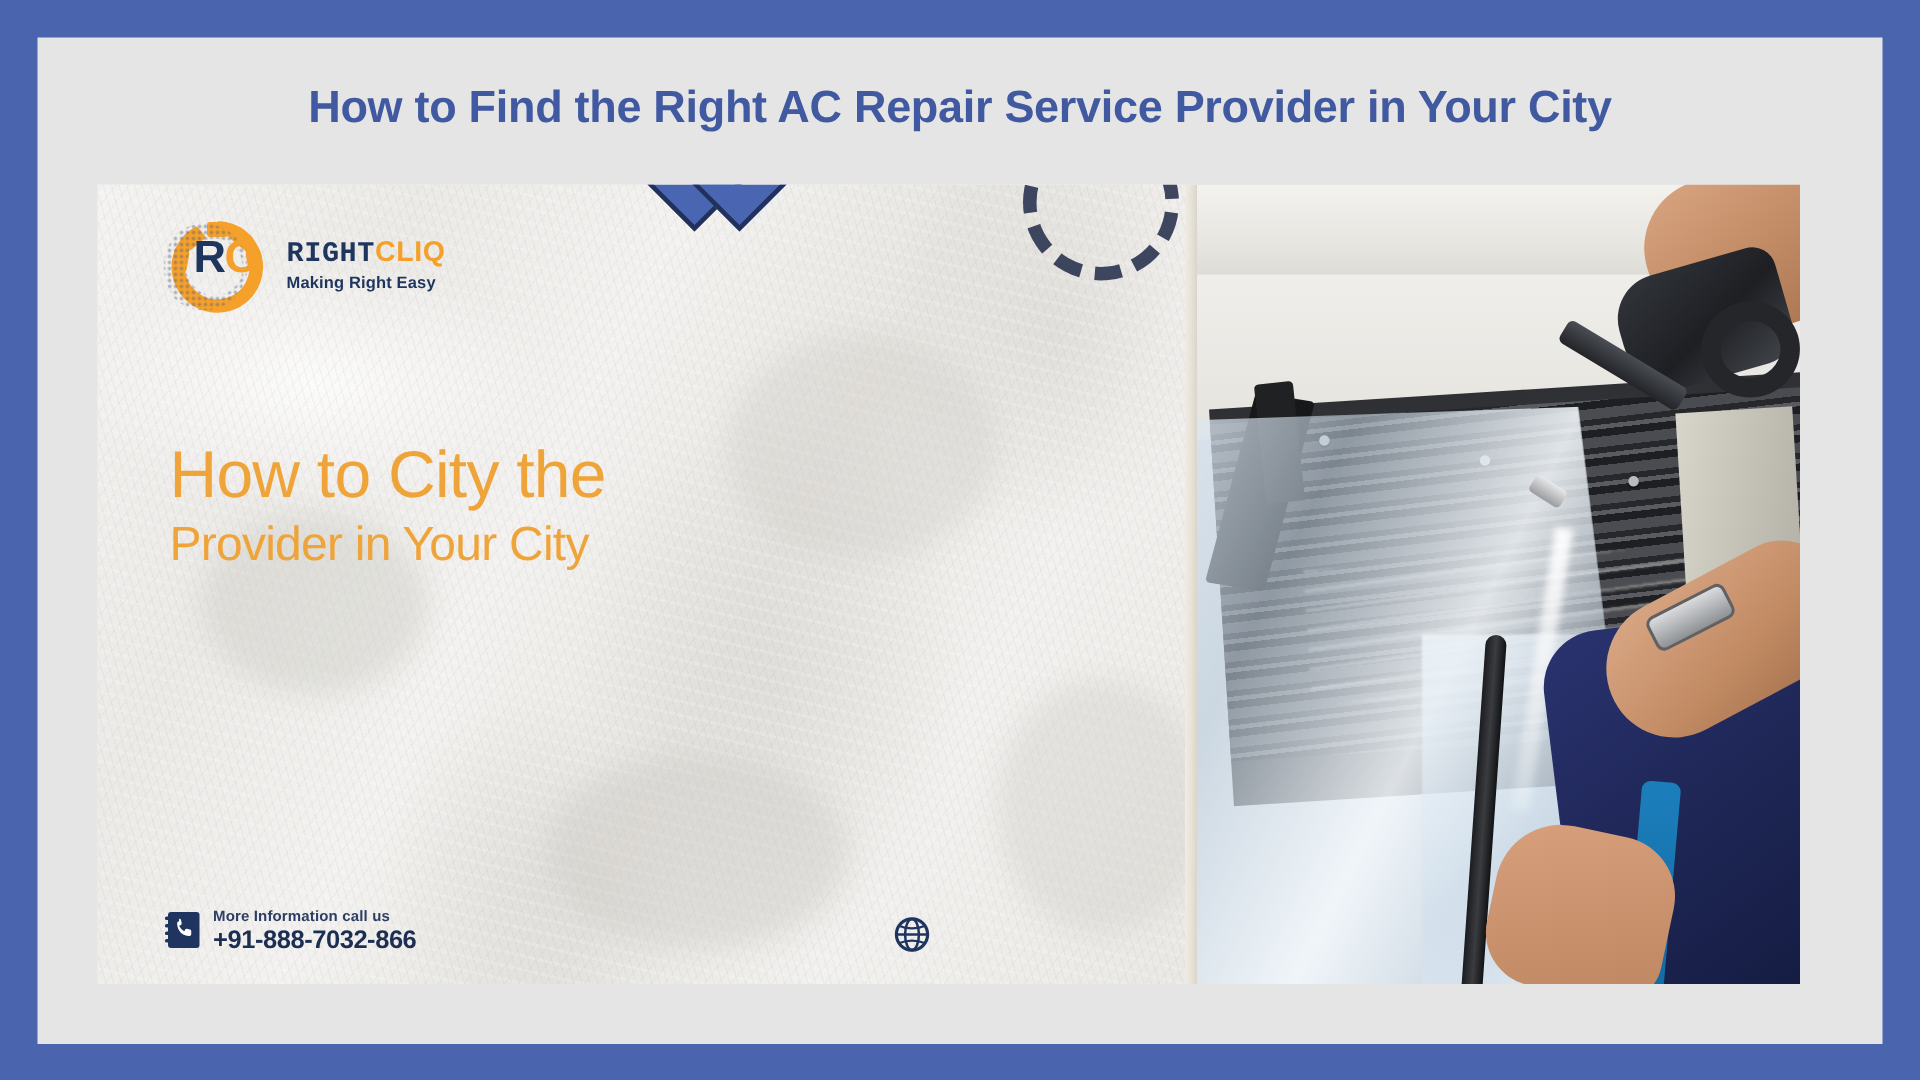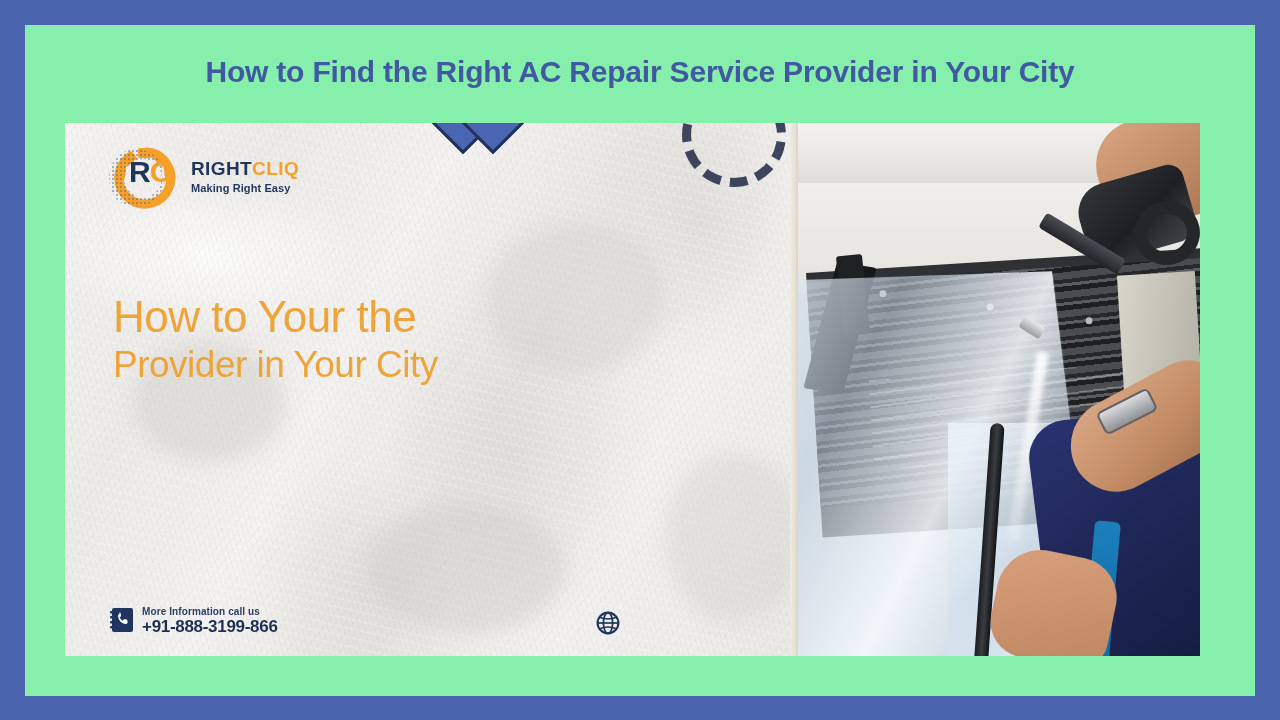--- a/index.html
+++ b/index.html
@@ -19,21 +19,21 @@
     height: 720px;
     background: #4A65AE;
   }
 
   .page-sheet {
     position: absolute;
     left: 25px;
     top: 25px;
     width: 1230px;
     height: 671px;
-    background: #86efac;
+    background: #e5e5e5;
   }
 
   
   .page-title {
     position: absolute;
     left: 0;
     top: 30px;
     width: 1230px;
     text-align: center;
     font-size: 30px;
@@ -127,21 +127,21 @@
     position: absolute;
     left: 84px;
     top: 18px;
   }
   .logo-name {
     font-size: 19px;
     font-weight: bold;
     letter-spacing: 0.4px;
     line-height: 1;
   }
-  .logo-name .right { color: #1E355E; }
+  .logo-name .right { color: #1E355E; font-family: Liberation Mono, monospace; }
   .logo-name .cliq { color: #F5A02B; }
   .logo-tag {
     margin-top: 4px;
     font-size: 11px;
     font-weight: bold;
     color: #1E355E;
     letter-spacing: 0.1px;
   }
 
   
@@ -191,21 +191,21 @@
   }
   .hero-l2 {
     font-size: 52px;
     font-weight: bold;
     color: #20375F;
     line-height: 1.15;
     letter-spacing: -1.2px;
     margin-top: 4px;
   }
   .hero-l3 {
-    font-size: 37px;
+    font-size: 32px;
     font-weight: normal;
     color: #EFA43A;
     line-height: 1.1;
     letter-spacing: -0.5px;
     margin-top: 4px;
   }
 
   
   .contact-phone {
     position: absolute;
@@ -484,36 +484,36 @@
           </div>
           <div class="logo-words">
             <div class="logo-name">
               <span class="right">RIGHT</span><span class="cliq">CLIQ</span>
             </div>
             <div class="logo-tag">Making Right Easy</div>
           </div>
         </div>
 
         <div class="hero-copy">
-          <div class="hero-l1">How to Your the</div>
+          <div class="hero-l1">How to City the</div>
           <div class="hero-l3">Provider in Your City</div>
         </div>
 
         <div class="contact-phone">
           <svg class="c-icon" viewBox="0 0 26 26">
             <rect x="3" y="1" width="21" height="24" rx="2" fill="#1F3560"></rect>
             <rect x="1" y="4" width="5" height="2.4" rx="1" fill="#1F3560"></rect>
             <rect x="1" y="9" width="5" height="2.4" rx="1" fill="#1F3560"></rect>
             <rect x="1" y="14" width="5" height="2.4" rx="1" fill="#1F3560"></rect>
             <rect x="1" y="19" width="5" height="2.4" rx="1" fill="#1F3560"></rect>
             <path d="M10.4 7.2c-.7 0-1.3.6-1.3 1.4 0 4.6 3.6 8.4 8 8.4.8 0 1.4-.6 1.4-1.4v-1.9c0-.5-.4-1-.9-1.1l-2-.4c-.5-.1-1 .2-1.2.6l-.5 1c-1.5-.8-2.7-2-3.4-3.6l1-.5c.5-.2.7-.7.6-1.2l-.4-2.1c-.1-.5-.5-.9-1.1-.9h-.2z" fill="#ffffff"></path>
           </svg>
           <div class="c-lines">
             <div class="c-small">More Information call us</div>
-            <div class="c-big">+91-888-3199-866</div>
+            <div class="c-big">+91-888-7032-866</div>
           </div>
         </div>
 
         <div class="contact-web">
           <svg class="c-icon" viewBox="0 0 26 26">
             <circle cx="13" cy="13" r="10.4" fill="none" stroke="#1F3560" stroke-width="2.1"></circle>
             <ellipse cx="13" cy="13" rx="4.6" ry="10.4" fill="none" stroke="#1F3560" stroke-width="1.7"></ellipse>
             <line x1="2.6" y1="13" x2="23.4" y2="13" stroke="#1F3560" stroke-width="1.7"></line>
             <path d="M4.6 7.3 Q13 10.6 21.4 7.3" fill="none" stroke="#1F3560" stroke-width="1.5"></path>
             <path d="M4.6 18.7 Q13 15.4 21.4 18.7" fill="none" stroke="#1F3560" stroke-width="1.5"></path>

